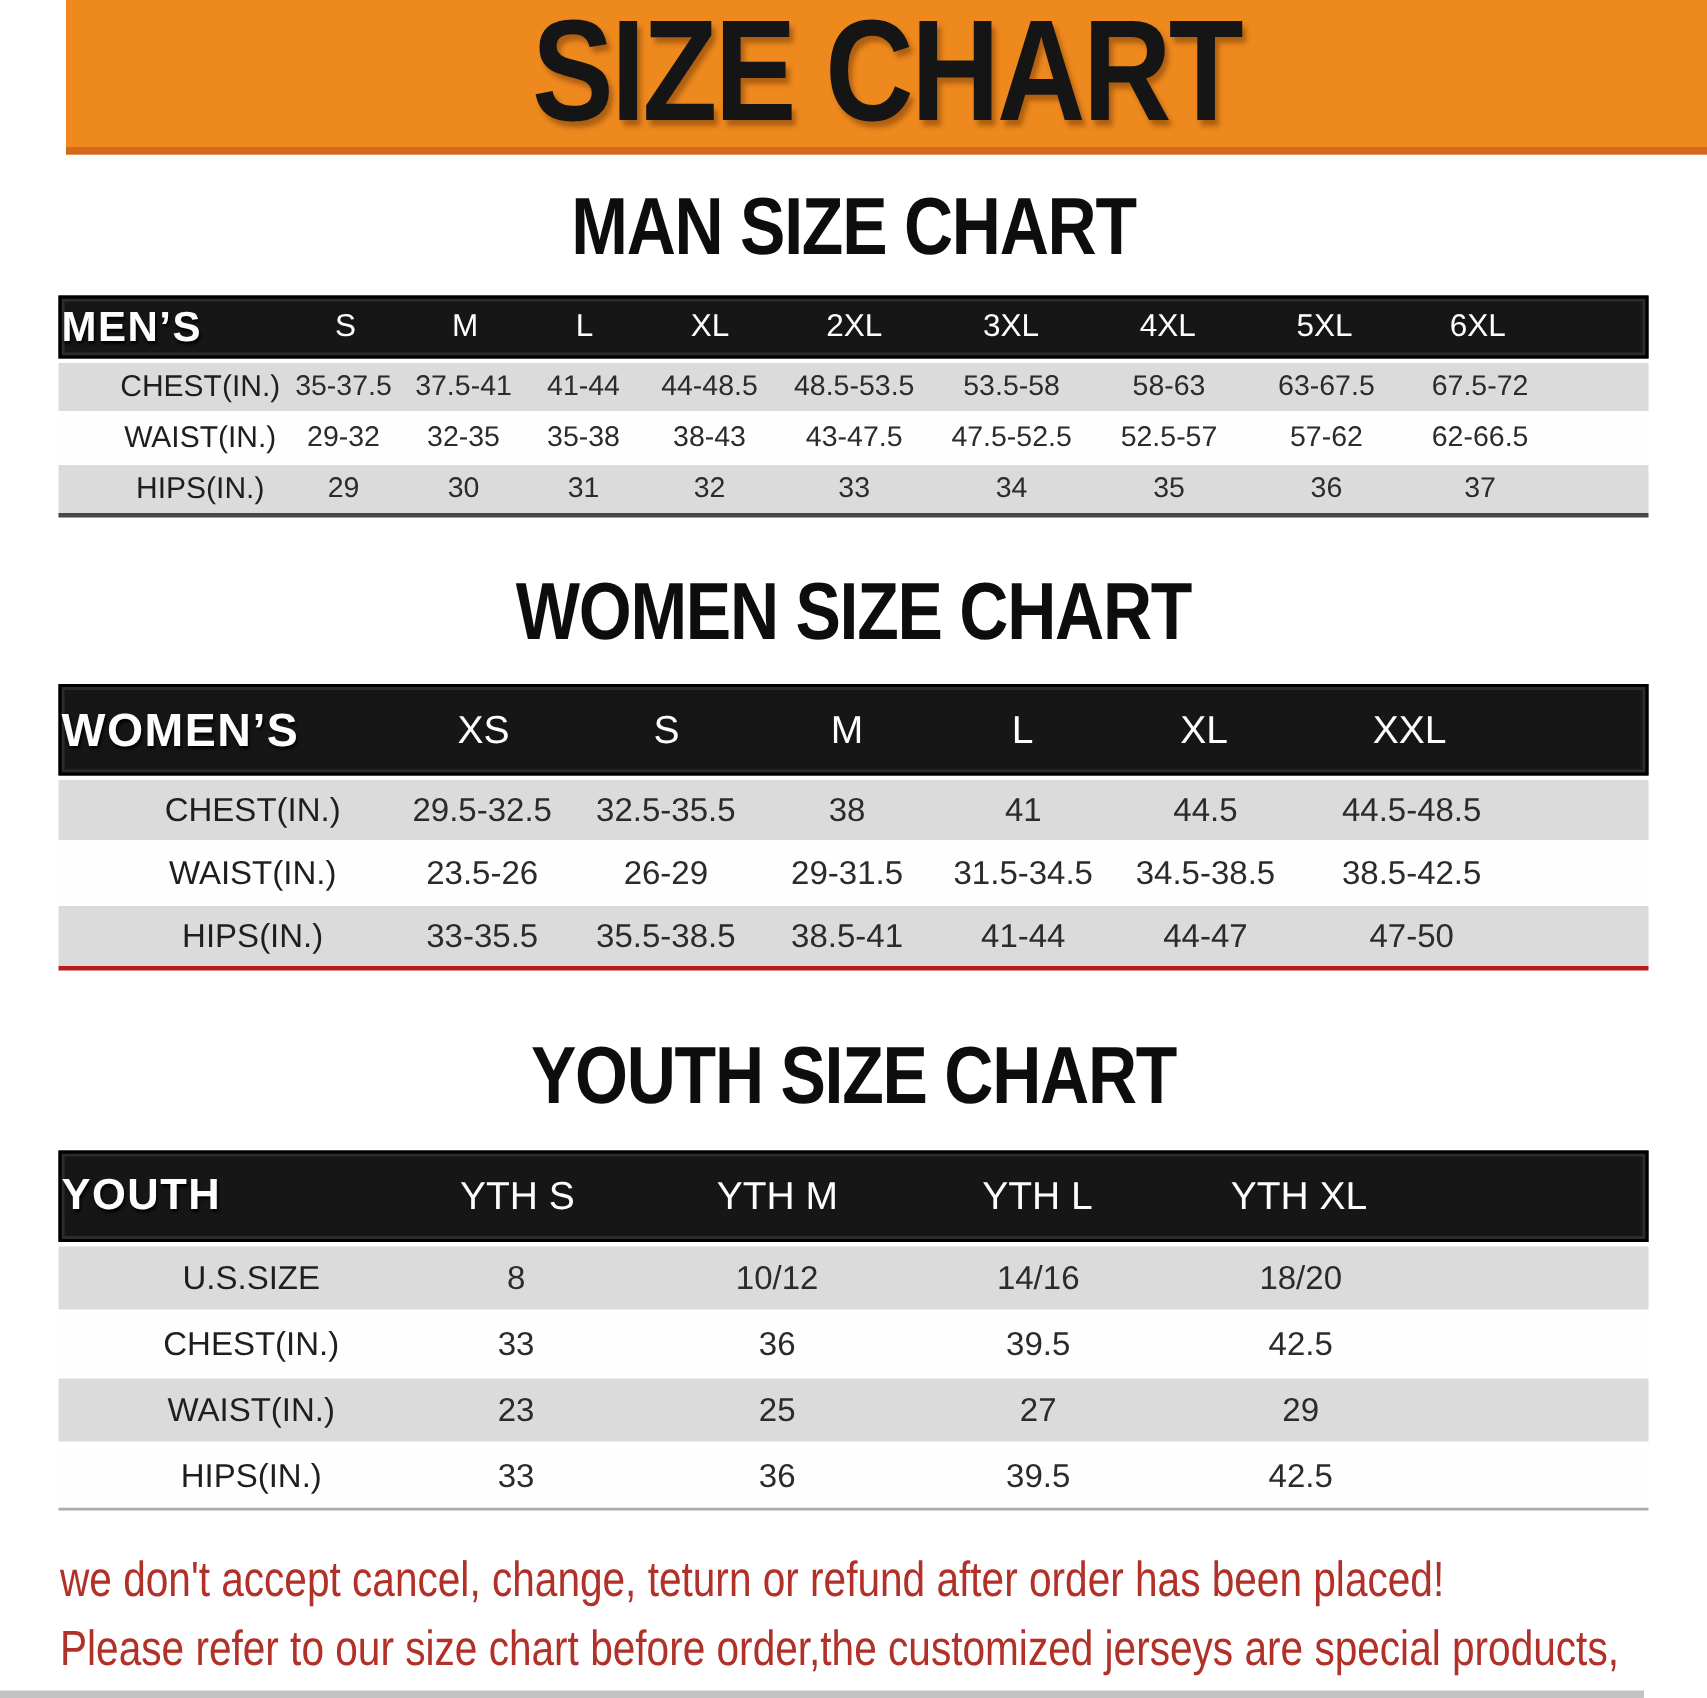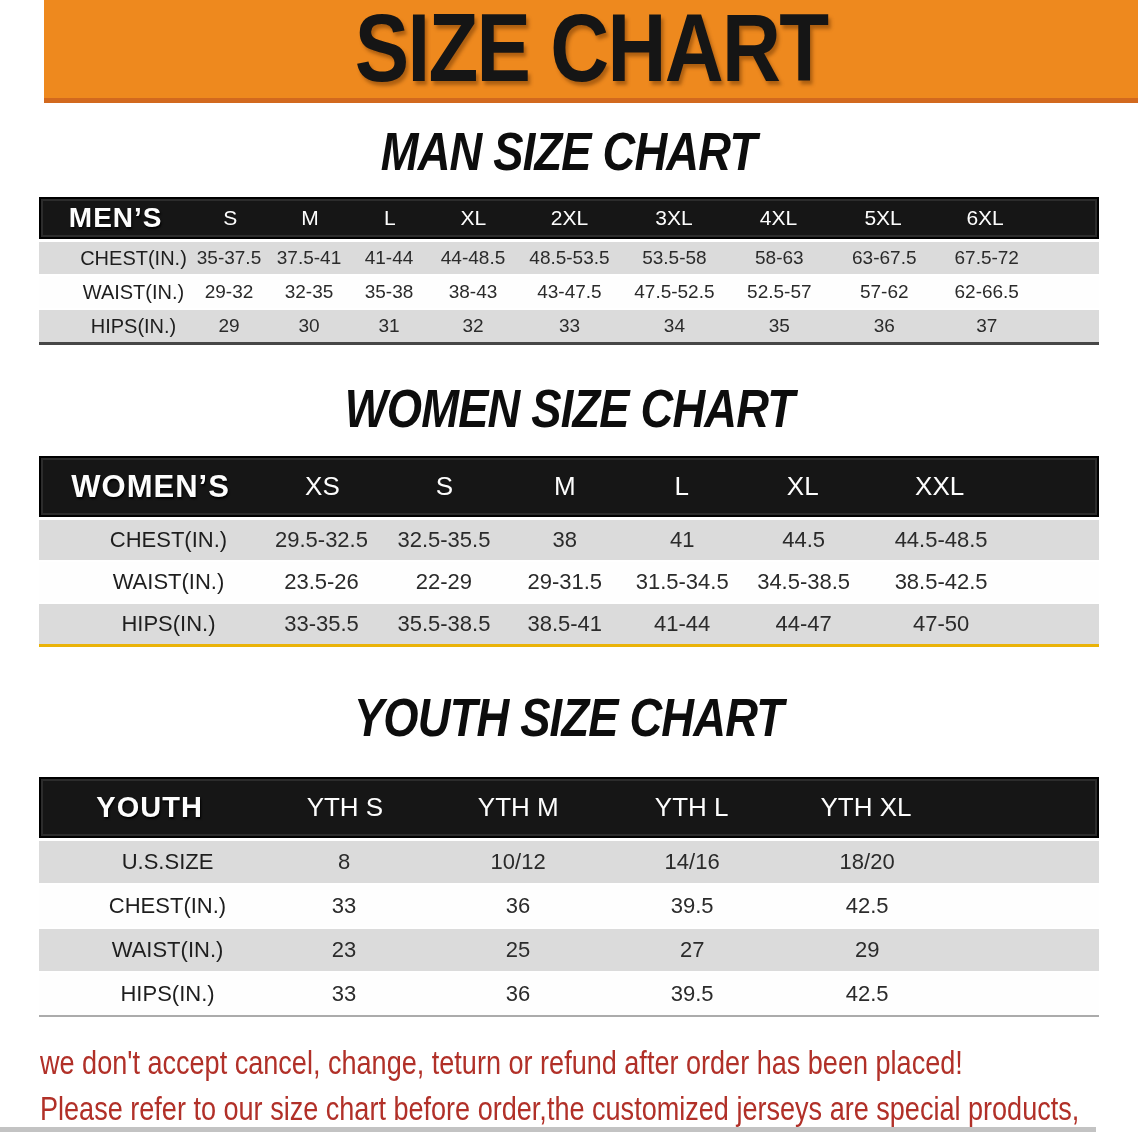--- a/index.html
+++ b/index.html
@@ -11,41 +11,41 @@
   .banner{
     height:98px;background:#EE891E;border-bottom:5px solid #D2691E;
     text-align:center;overflow:hidden;margin-left:44px;
   }
   .banner-title{
     display:inline-block;margin:0;font-size:96px;font-weight:bold;line-height:95px;
     letter-spacing:-2px;color:#151515;transform:scaleX(0.85);transform-origin:center;
     text-shadow:3px 4px 4px rgba(95,45,0,0.45);white-space:nowrap;
   }
   
-  .heading{margin:0;text-align:center;white-space:nowrap;font-style:italic;}
+  .heading{margin:0;text-align:center;white-space:nowrap;}
   .heading .cond{
     display:inline-block;font-size:54px;font-weight:bold;line-height:54px;color:#0d0d0d;
     letter-spacing:-1px;transform:scaleX(0.84);transform-origin:center;
   }
   .hd-man{margin-top:21px;}
   .hd-women{margin-top:36px;}
   .hd-youth{margin-top:43px;}
   
   .size-table{width:1060px;margin:0 auto;background:#ffffff;}
   .tbl-man{margin-top:19px;border-bottom:3px solid #474747;}
-  .tbl-women{margin-top:21px;border-bottom:3px solid #eab308;}
-  .tbl-youth{margin-top:33px;border-bottom:2px solid #ABABAB;}
+  .tbl-women{margin-top:21px;border-bottom:3px solid #b91c1c;}
+  .tbl-youth{margin-top:23px;border-bottom:2px solid #ABABAB;}
   .t-header{
     display:grid;align-items:center;background:#161616;color:#fdfdfd;
     border:2px solid #000;box-sizing:border-box;
     box-shadow:inset 0 0 0 2px #2c2c2c;margin-bottom:3px;
   }
   .tbl-man  .t-header{height:42px;}
   .tbl-women .t-header,.tbl-youth .t-header{height:61px;}
-  .t-header .hlabel{font-weight:bold;text-align:center;letter-spacing:1px;
+  .t-header .hlabel{font-weight:bold;text-align:left;letter-spacing:1px;
     text-shadow:1px 2px 2px rgba(0,0,0,0.9);}
   .tbl-man  .hlabel{font-size:28px;}
   .tbl-women .hlabel{font-size:31px;}
   .tbl-youth .hlabel{font-size:29px;}
   .t-header .hcol{text-align:center;}
   .tbl-man  .hcol{font-size:21px;}
   .tbl-women .hcol,.tbl-youth .hcol{font-size:26px;}
   .t-row{display:grid;align-items:center;margin-bottom:2px;}
   .t-row:last-child{margin-bottom:0;}
   .t-row.gray{background:#DBDBDB;}
@@ -157,21 +157,21 @@
         <div class="cell">32.5-35.5</div>
         <div class="cell">38</div>
         <div class="cell">41</div>
         <div class="cell">44.5</div>
         <div class="cell">44.5-48.5</div>
         <div class="cell"></div>
       </div>
       <div class="t-row white" style="grid-template-columns: 20.75% 11.8% 11.3% 11.5% 10.66% 12.26% 13.68% 8.05%;">
         <div class="rlabel">WAIST(IN.)</div>
         <div class="cell">23.5-26</div>
-        <div class="cell">22-29</div>
+        <div class="cell">26-29</div>
         <div class="cell">29-31.5</div>
         <div class="cell">31.5-34.5</div>
         <div class="cell">34.5-38.5</div>
         <div class="cell">38.5-42.5</div>
         <div class="cell"></div>
       </div>
       <div class="t-row gray" style="grid-template-columns: 20.75% 11.8% 11.3% 11.5% 10.66% 12.26% 13.68% 8.05%;">
         <div class="rlabel">HIPS(IN.)</div>
         <div class="cell">33-35.5</div>
         <div class="cell">35.5-38.5</div>

